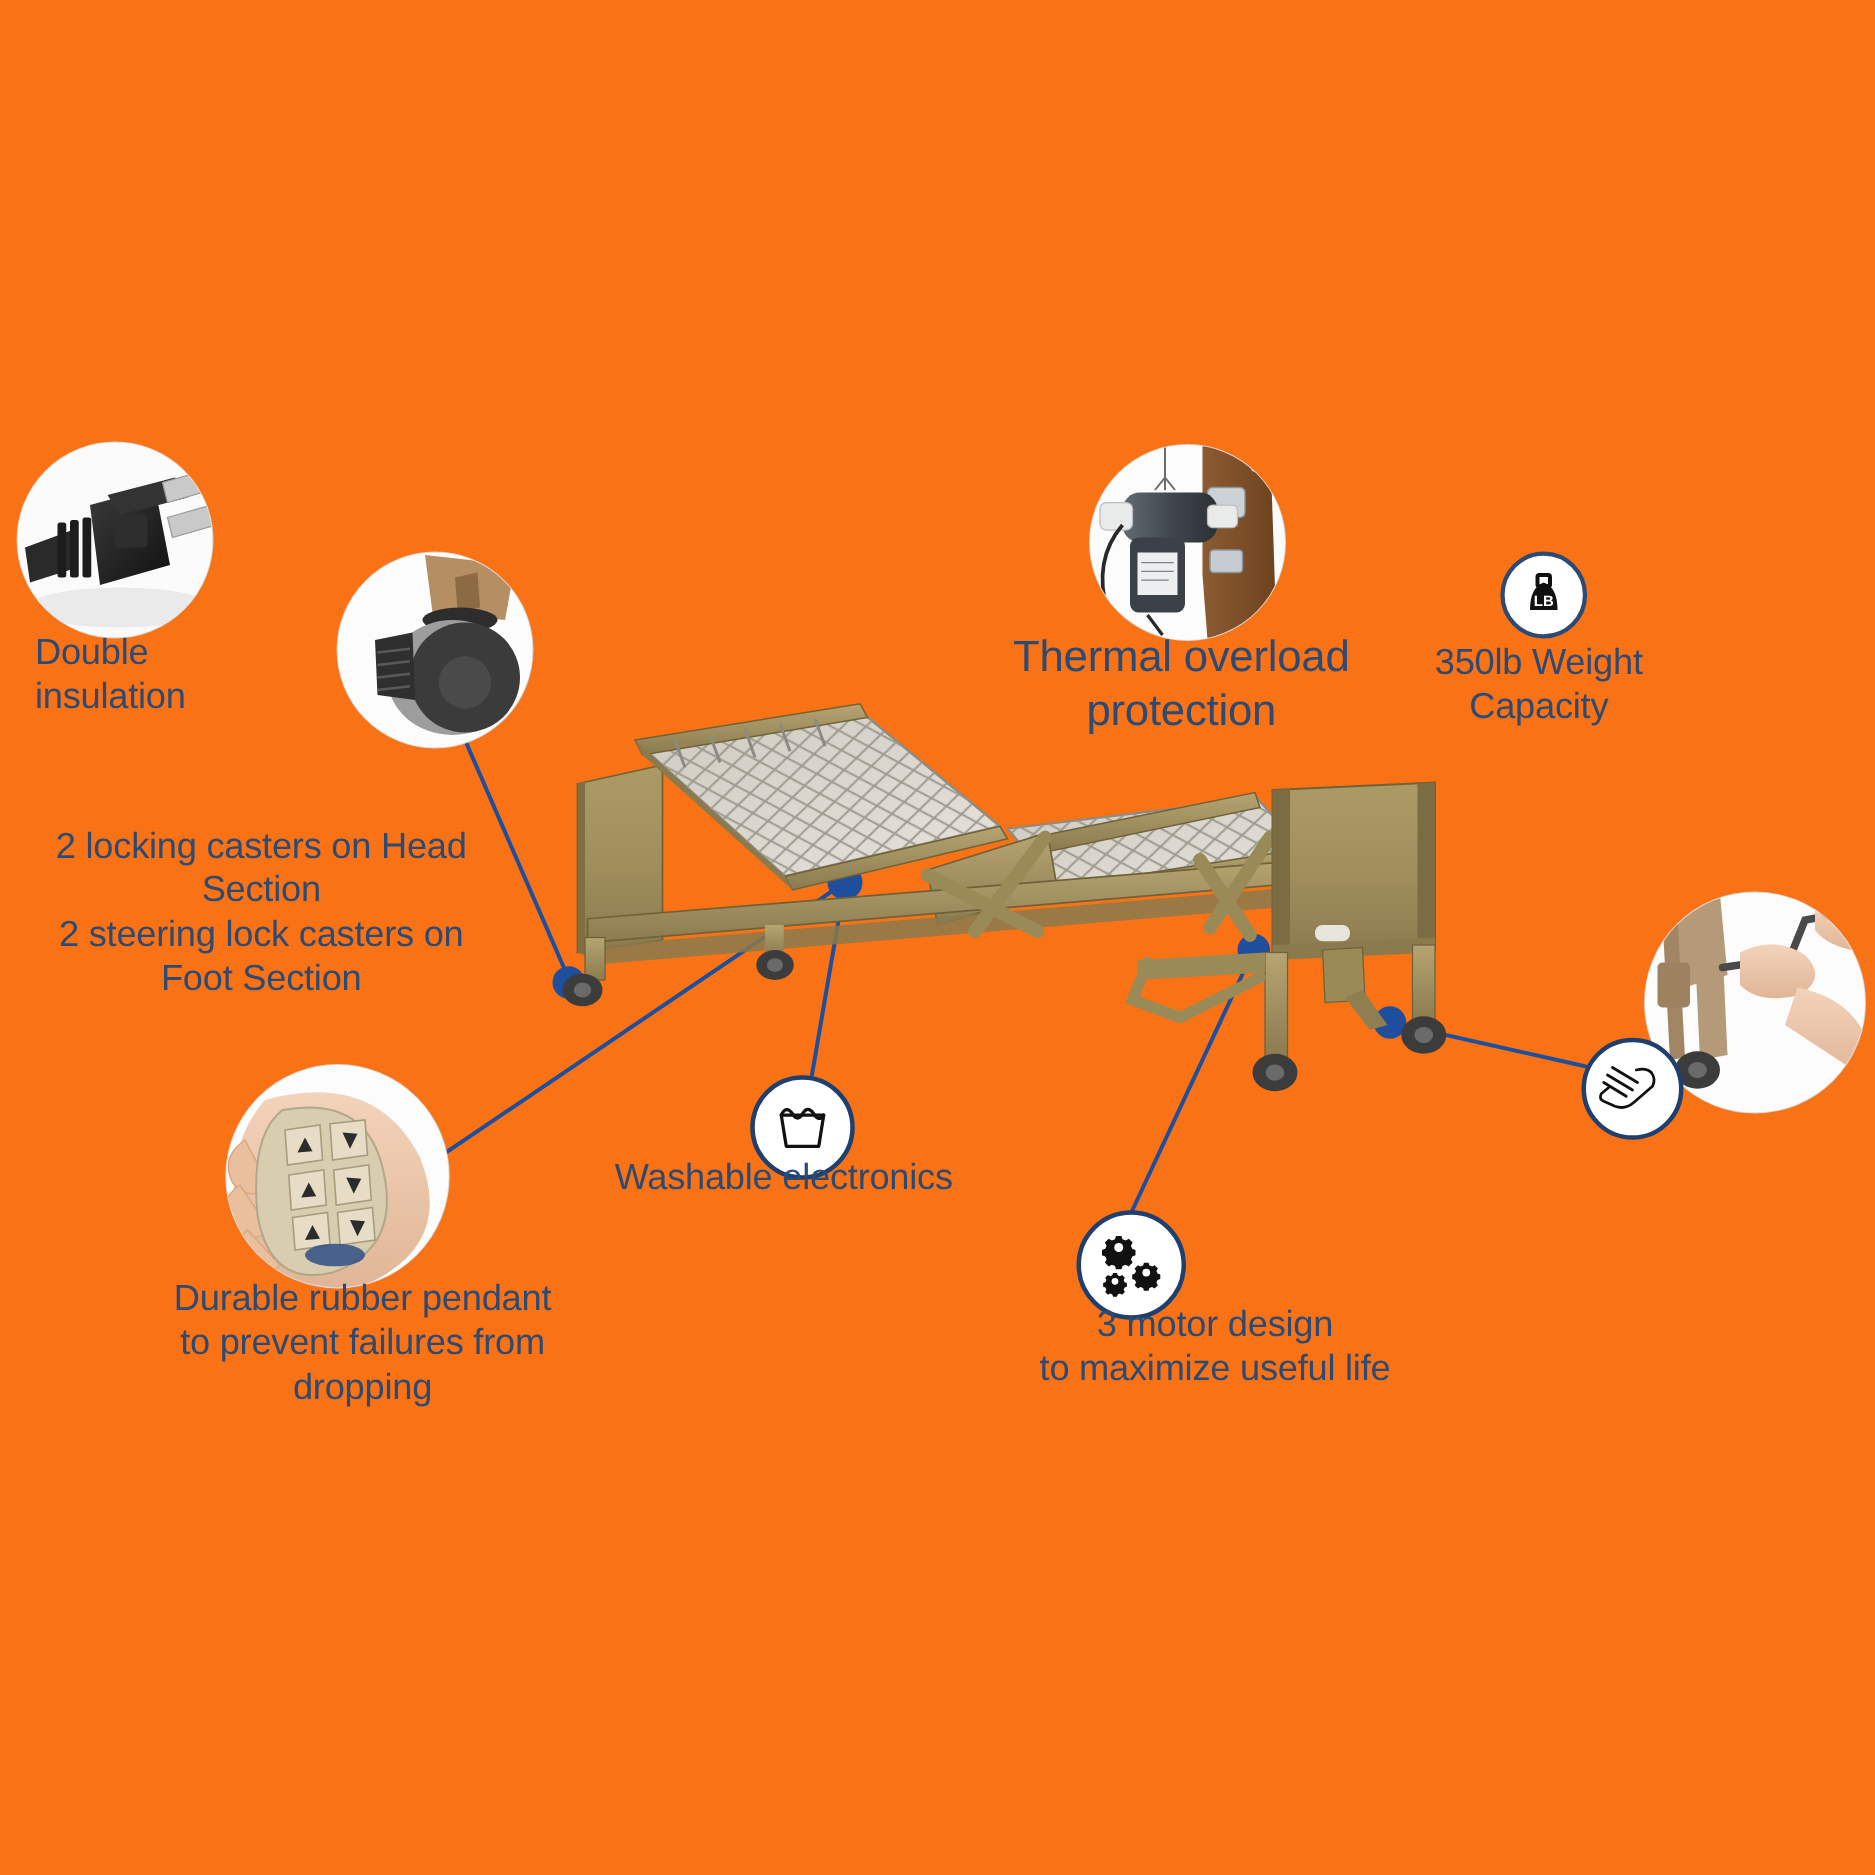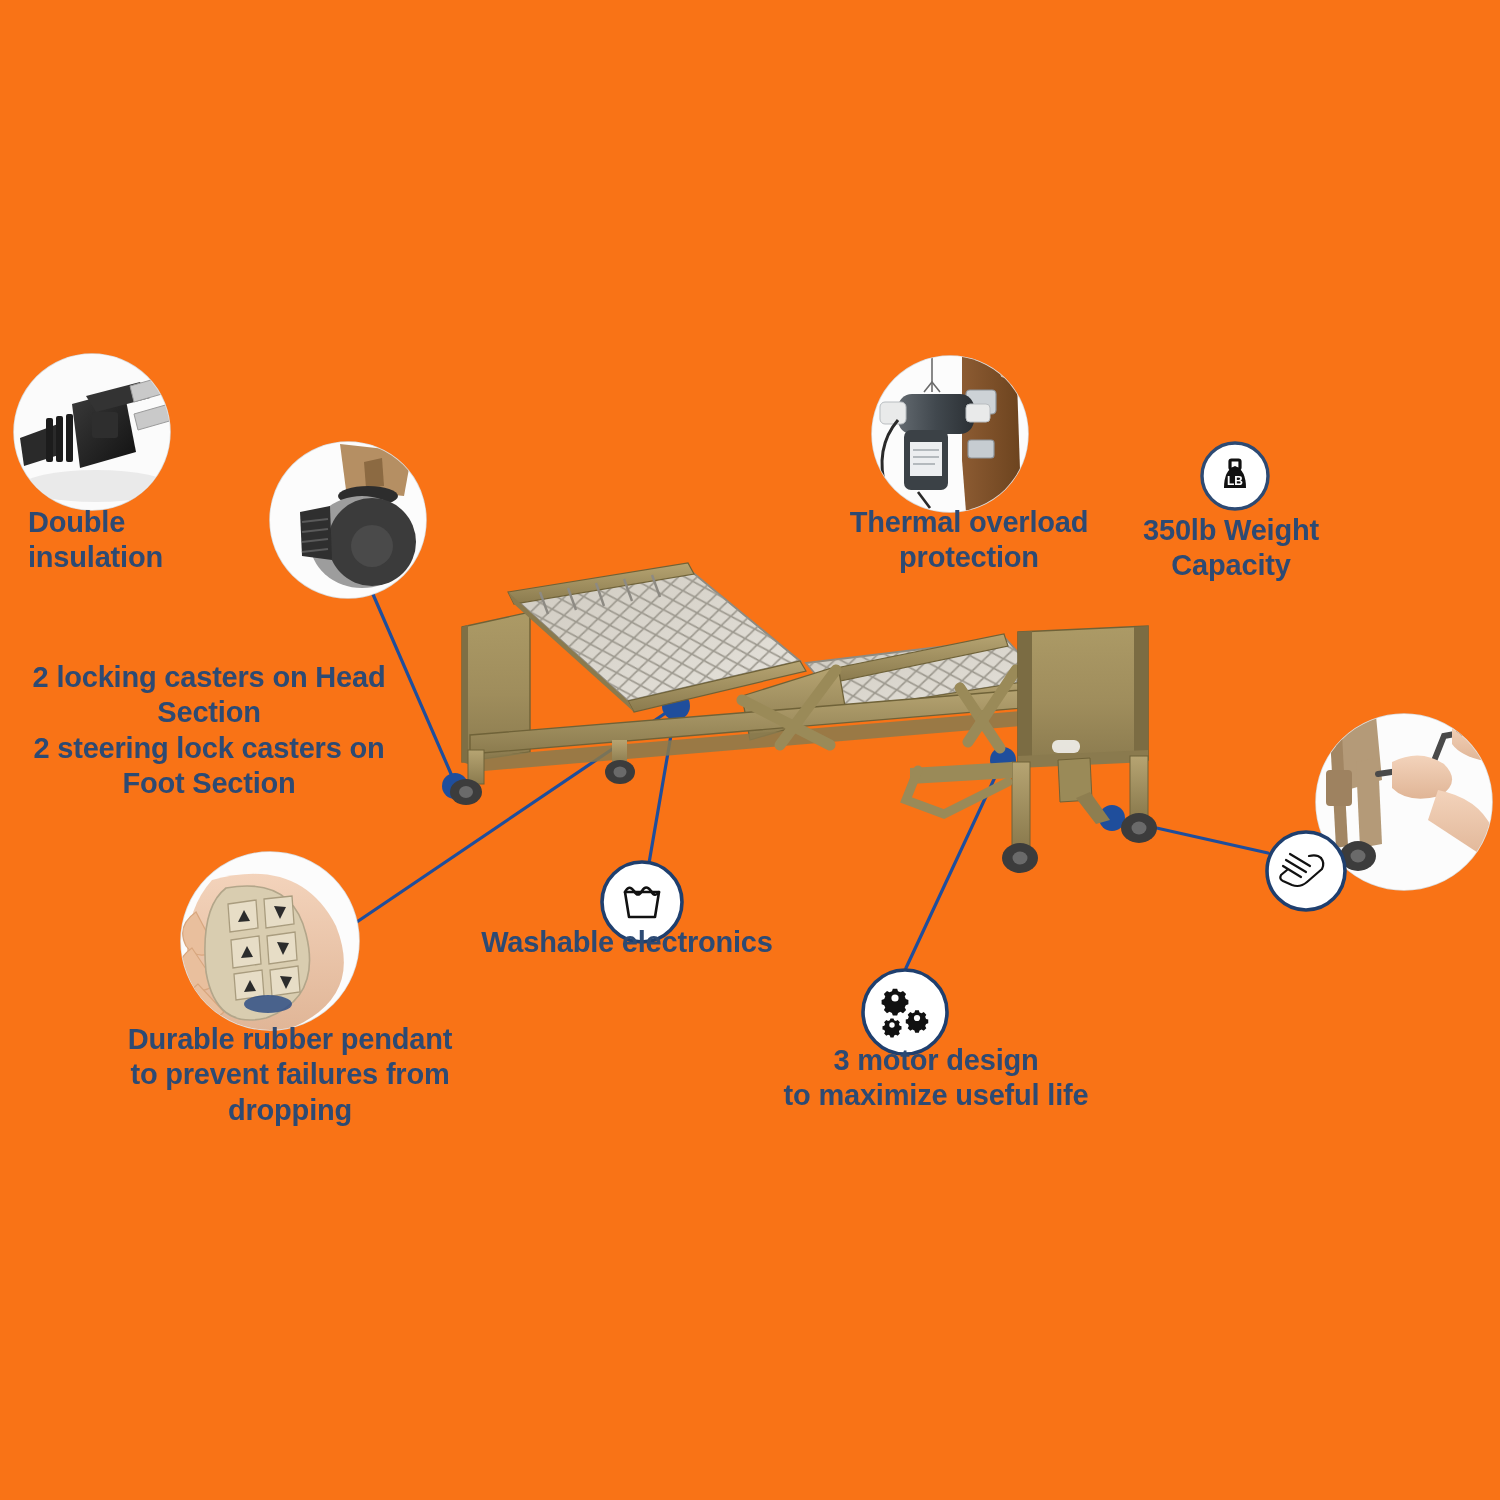--- a/index.html
+++ b/index.html
@@ -10,21 +10,21 @@
     font-family:"Liberation Sans", sans-serif;
     overflow:hidden;
   }
   #stage{position:relative;width:1500px;height:1500px;background:#f97316;}
   svg.layer{position:absolute;left:0;top:0;width:1500px;height:1500px;}
   #lines{z-index:1;}
   #art{z-index:2;}
   .label{
     position:absolute;z-index:4;
     color:#2d4a73;
-    font-weight:bold;
+    font-weight:normal;
     line-height:1.22;
     text-align:center;
     letter-spacing:-0.2px;
     white-space:pre-line;
   }
   .label.left{text-align:left;}
   .icon-circle{position:absolute;z-index:3;}
 </style>
 </head>
 <body>
@@ -350,29 +350,29 @@
   </svg>
 
   <div class="label left" style="left:28px;top:505px;width:230px;font-size:29px">Double
 insulation</div>
 
   <div class="label" style="left:18px;top:660px;width:382px;font-size:29px">2 locking casters on Head
 Section
 2 steering lock casters on
 Foot Section</div>
 
-  <div class="label" style="left:824px;top:505px;width:290px;font-size:29px">Thermal overload
+  <div class="label" style="left:800px;top:505px;width:290px;font-size:35px">Thermal overload
 protection</div>
 
   <div class="label" style="left:1116px;top:513px;width:230px;font-size:29px">350lb Weight
 Capacity</div>
 
   <div class="label" style="left:100px;top:1022px;width:380px;font-size:29px">Durable rubber pendant
 to prevent failures from
 dropping</div>
 
   <div class="label" style="left:462px;top:925px;width:330px;font-size:29px">Washable electronics</div>
 
-  <div class="label" style="left:766px;top:1043px;width:340px;font-size:29px">3 motor design
+  <div class="label" style="left:802px;top:1043px;width:340px;font-size:29px">3 motor design
 to maximize useful life</div>
 
 
 </div>
 
 </body></html>

